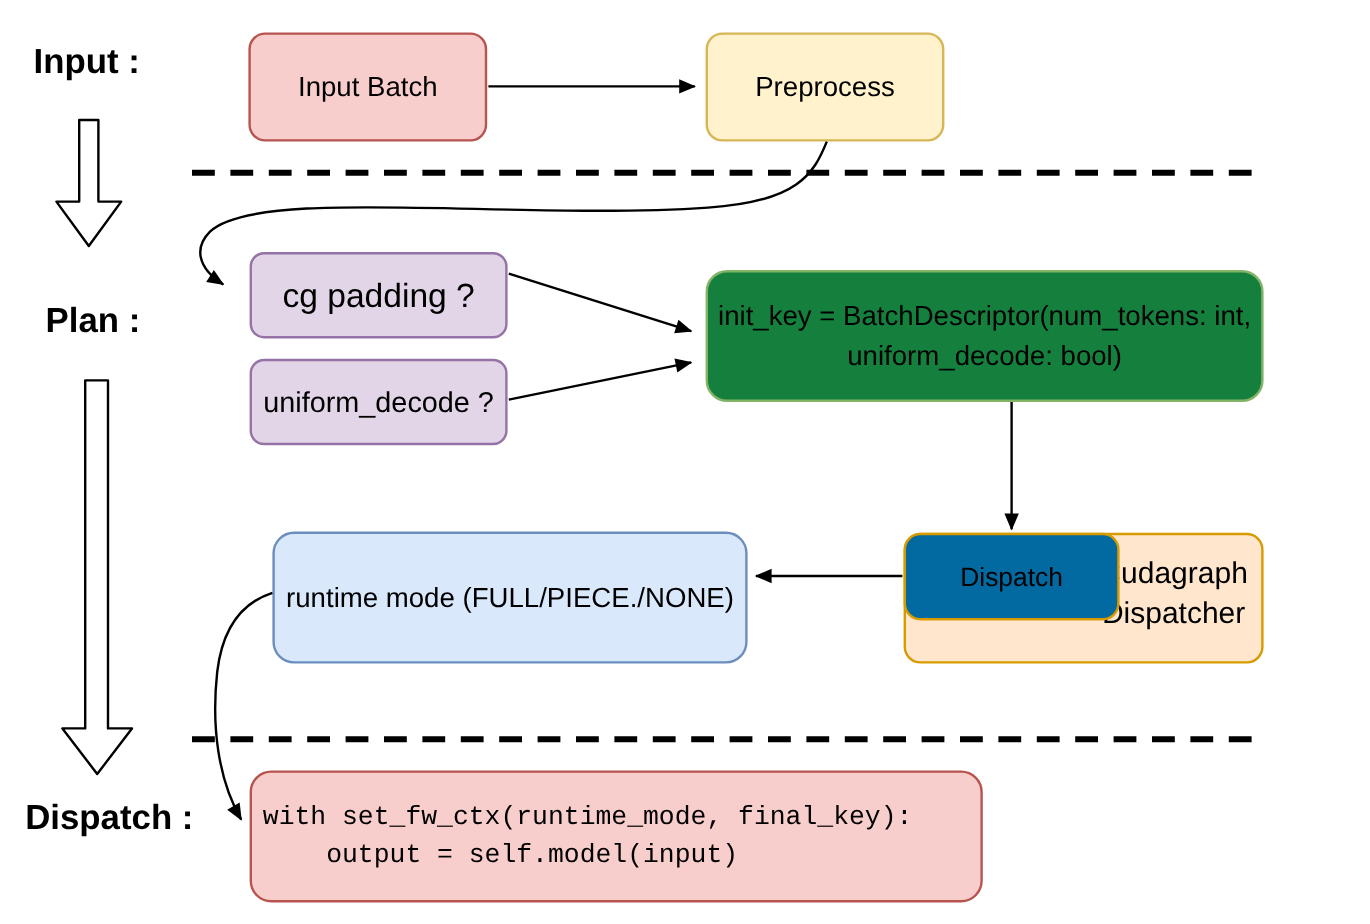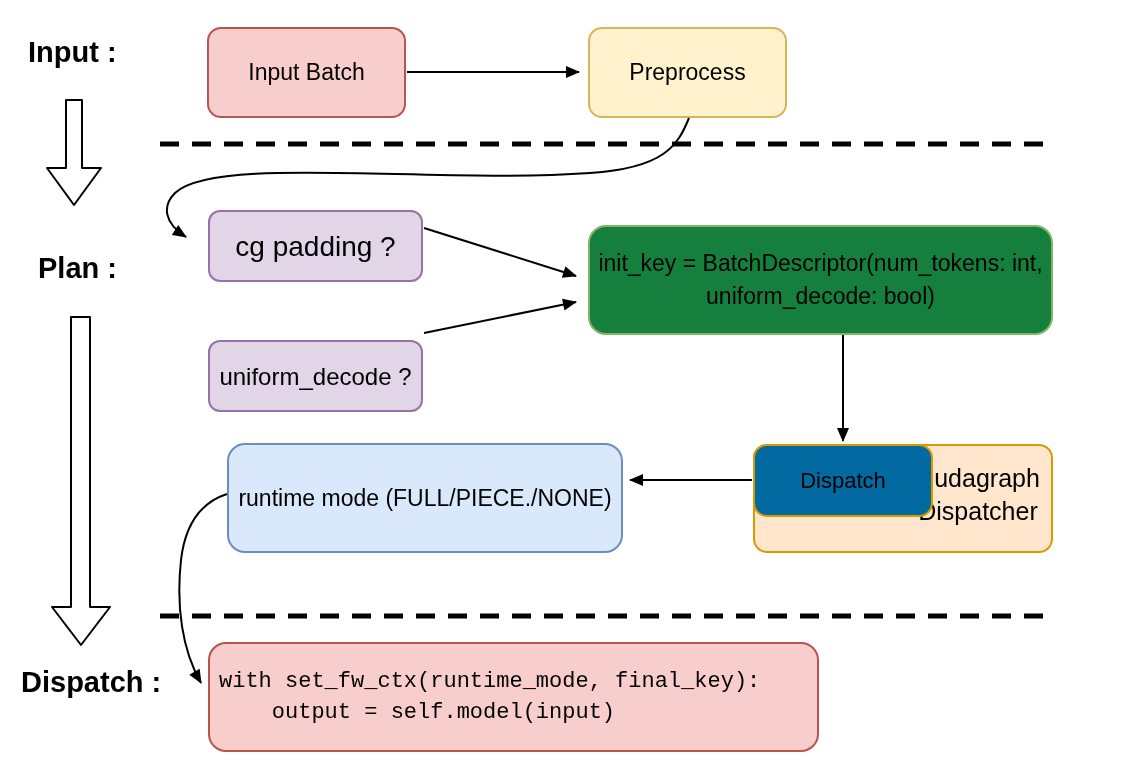--- a/index.html
+++ b/index.html
@@ -43,21 +43,21 @@
   .yellow { background: #FFF2CC; border-color: #D6B656; }
   .purple { background: #E1D5E7; border-color: #9673A6; }
   .green  { background: #15803d; border-color: #82B366; }
   .blue   { background: #DAE8FC; border-color: #6C8EBF; }
   .orange-outer { background: #FFE6CC; border-color: #D79B00; }
   .orange-inner { background: #0369a1; border-color: #D79B00; }
 
   #node-input-batch  { left: 207px; top: 27px;  width: 199px; height: 91px; }
   #node-preprocess   { left: 588px; top: 27px;  width: 199px; height: 91px; }
   #node-cg-padding   { left: 208px; top: 210px; width: 215px; height: 72px; border-radius: 12px; font-size: 28px; }
-  #node-uniform-decode { left: 208px; top: 299px; width: 215px; height: 72px; border-radius: 12px; font-size: 24px; margin-top: 41px; }
+  #node-uniform-decode { left: 208px; top: 299px; width: 215px; height: 72px; border-radius: 12px; font-size: 24px; }
   #node-init-key     { left: 588px; top: 225px; width: 465px; height: 110px; border-radius: 18px; }
   #node-dispatcher   { left: 753px; top: 444px; width: 300px; height: 109px; }
   #node-dispatch     { left: 753px; top: 444px; width: 180px; height: 73px; font-size: 22px; }
   #dispatcher-label  { left: 903px; top: 462px; width: 150px; position: absolute; text-align: center; font-size: 25px; line-height: 33px; }
   #node-runtime-result { left: 227px; top: 443px; width: 396px; height: 110px; border-radius: 18px; }
   #node-execute-code {
     left: 208px; top: 642px; width: 611px; height: 110px;
     border-radius: 18px;
     align-items: flex-start;
     padding-left: 9px;

